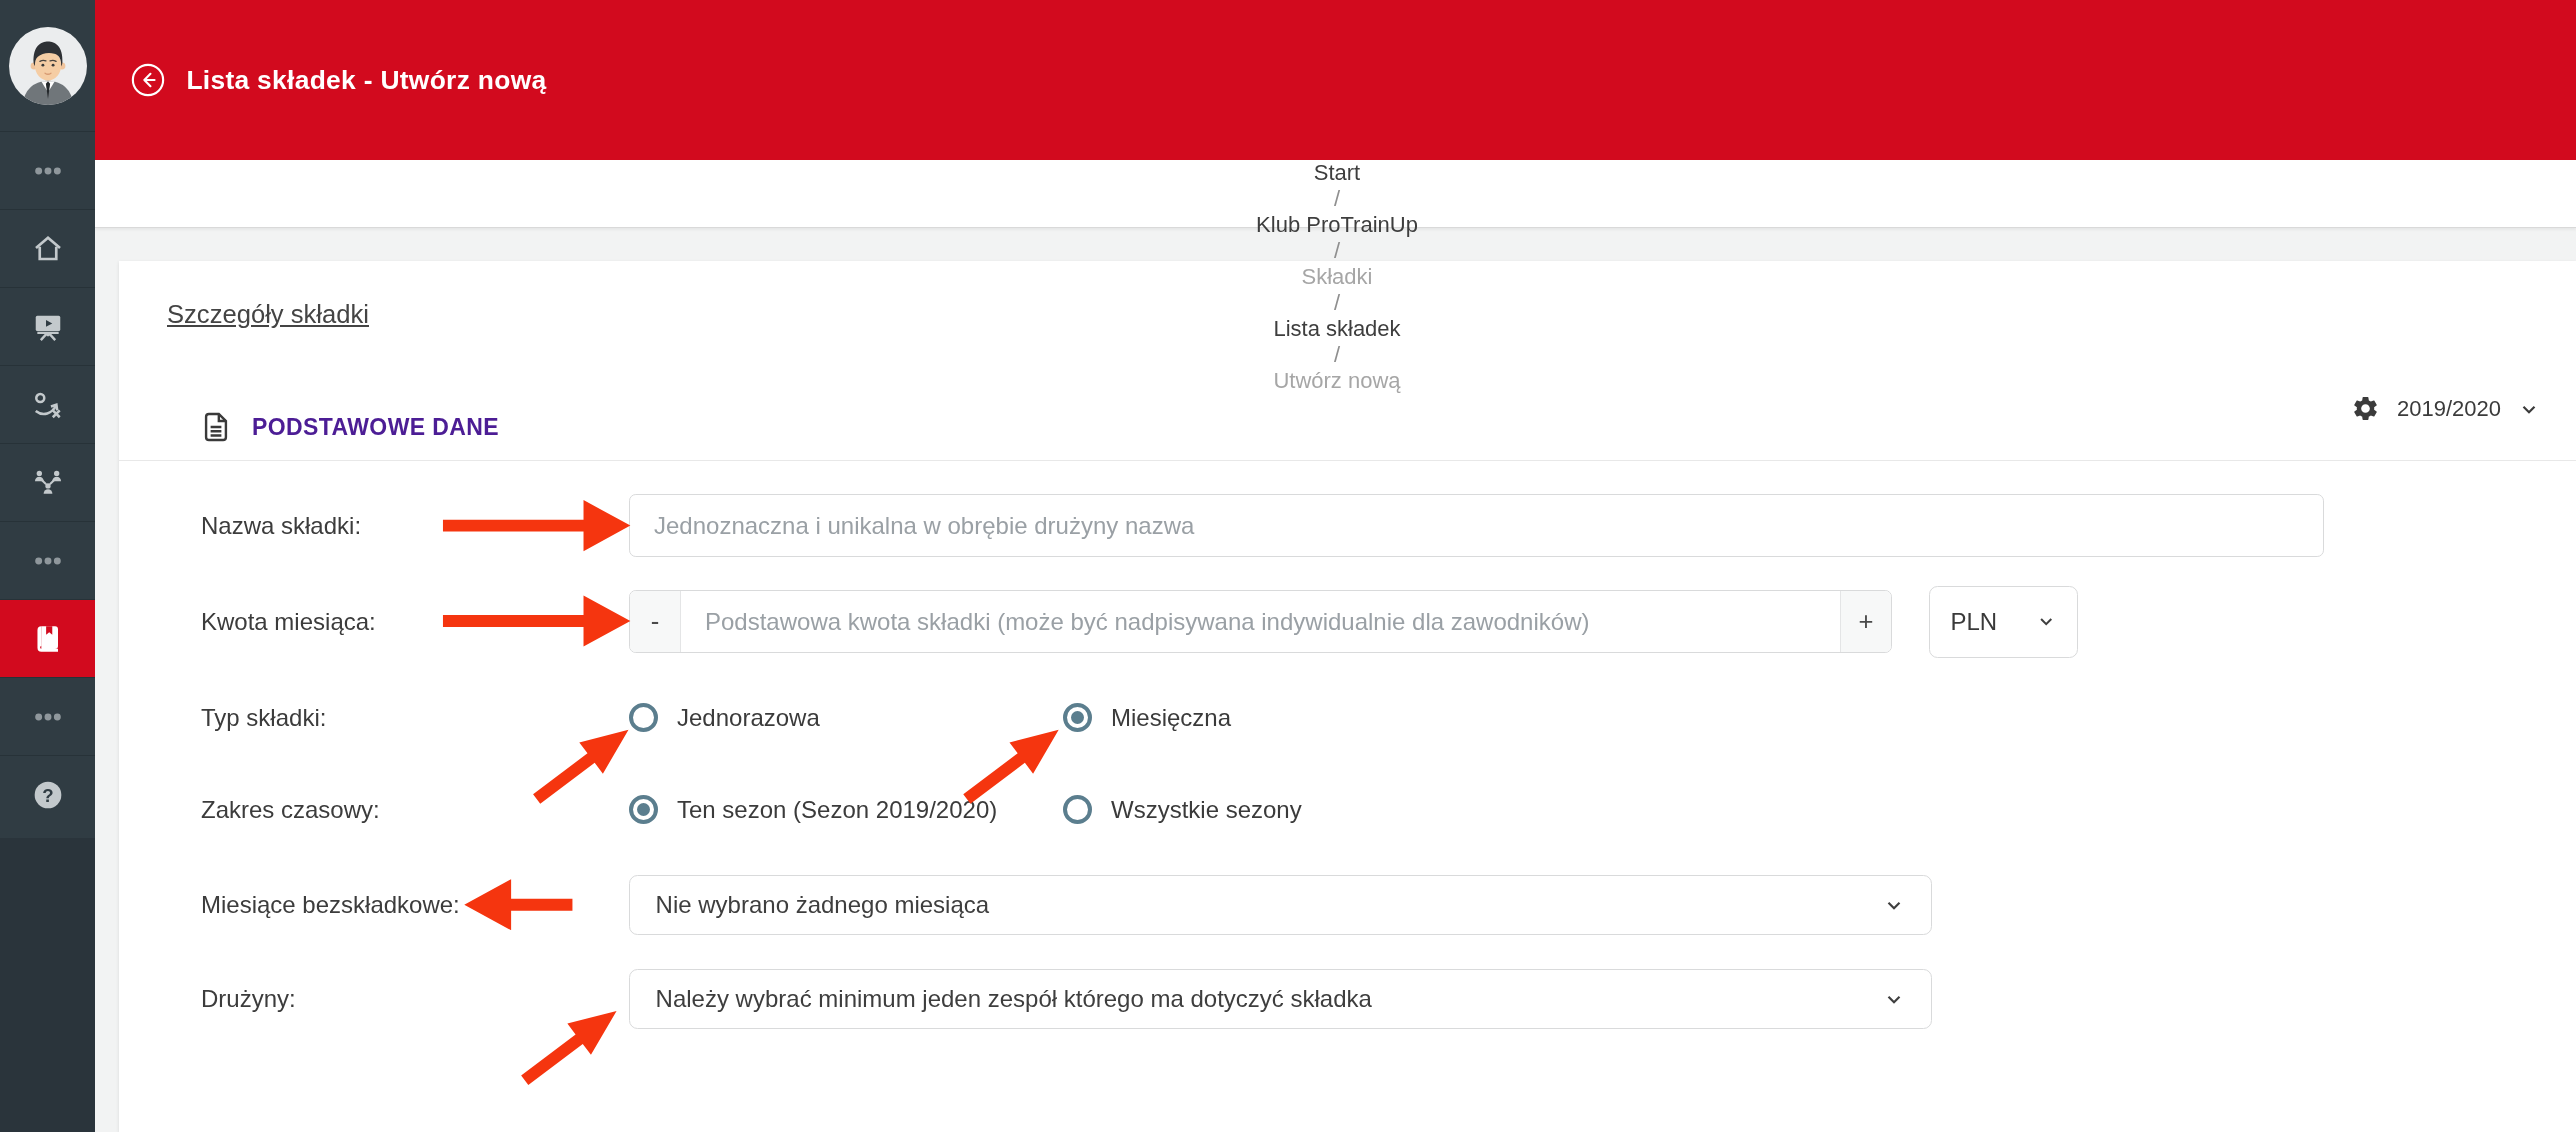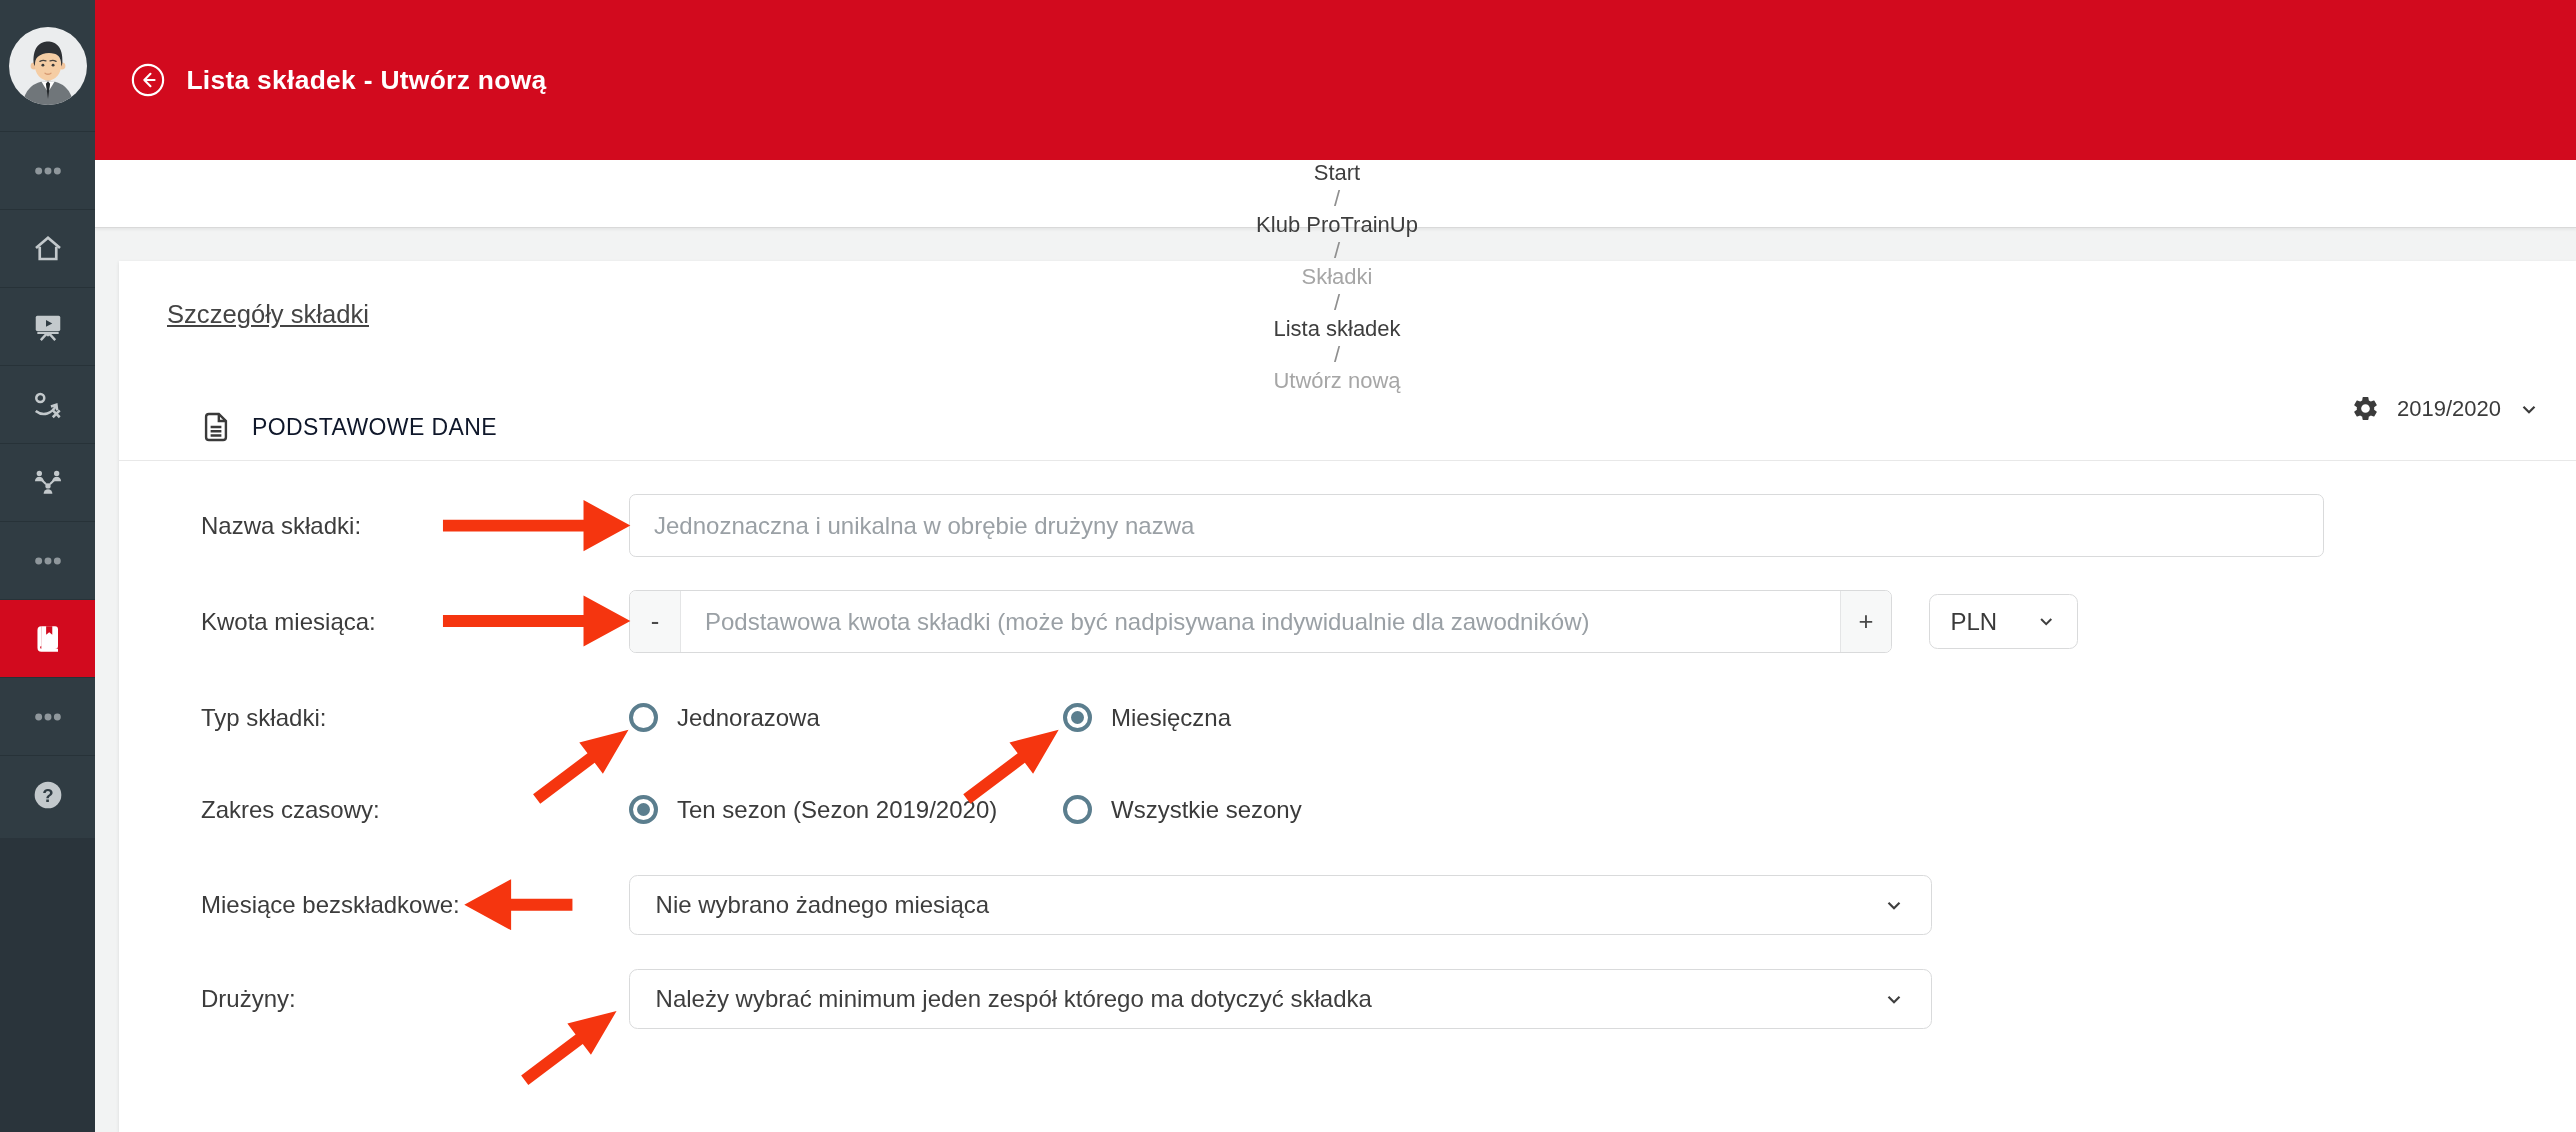--- a/index.html
+++ b/index.html
@@ -30,40 +30,40 @@
   .crumb-sep { color: #8f8f8f; padding: 0 15.3px; }
   .season-box { margin-left: auto; display: flex; align-items: center; gap: 17px; cursor: pointer; color: #3b3b3b; }
   .season-box .gear-ic { width: 29px; height: 29px; }
   .season-box .season-label { font-size: 22px; }
   .season-box .chev { width: 22px; height: 22px; }
   
   .card { position: absolute; left: 119px; top: 261px; right: 0; bottom: 0; background: #ffffff; box-shadow: 0 0.9px 3.4px rgba(0,0,0,0.10); z-index: 5; }
   .card-title { position: absolute; left: 48px; top: 39px; font-size: 25.6px; color: #444444; text-decoration: underline; }
   .section-head { position: absolute; left: 80px; top: 136px; height: 60px; display: flex; align-items: center; gap: 19px; }
   .section-head svg { width: 34px; height: 34px; color: #3a3a3a; }
-  .section-head .sec-label { font-size: 23px; font-weight: 400; letter-spacing: 0.4px; color: #0f172a; }
+  .section-head .sec-label { font-size: 23px; font-weight: 700; letter-spacing: 0.4px; color: #4c1d95; }
   .section-divider { position: absolute; left: 0; right: 0; top: 199px; border-top: 0.9px solid #e8e8e8; }
   
   .frow { position: absolute; left: 82px; right: 28px; display: flex; align-items: center; }
   .flabel { width: 428px; flex: 0 0 428px; font-size: 24px; color: #3c3c3c; }
   .row-name   { top: 233px; height: 63px; }
   .row-amount { top: 329px; height: 63px; }
   .row-type   { top: 431px; height: 51px; }
   .row-range  { top: 523px; height: 51px; }
   .row-months { top: 614px; height: 60px; }
   .row-teams  { top: 708px; height: 60px; }
   .text-input { width: 1695px; height: 63px; border: 1.7px solid #d9dadb; border-radius: 6.8px; padding: 0 24px; font-size: 24px; font-family: inherit; color: #3c3c3c; outline: none; background: #fff; }
   .text-input::placeholder { color: #9aa0a5; }
   .stepper { width: 1263px; height: 63px; display: flex; border: 1.7px solid #d9dadb; border-radius: 6.8px; overflow: hidden; background: #fff; }
   .step-btn { width: 51px; flex: 0 0 51px; background: #f7f8f8; border: none; font-size: 25.6px; color: #4a4a4a; cursor: pointer; font-family: inherit; }
   .step-minus { border-right: 1.7px solid #e4e5e6; }
   .step-plus  { border-left: 1.7px solid #e4e5e6; }
   .stepper input { flex: 1; border: none; outline: none; padding: 0 24px; font-size: 24px; font-family: inherit; color: #3c3c3c; }
   .stepper input::placeholder { color: #9aa0a5; }
-  .currency-select { margin-left: 37px; width: 149px; height: 55px; border: 1.7px solid #d9dadb; border-radius: 8.5px; display: flex; align-items: center; padding: 0 20.4px; font-size: 24px; color: #3a3a3a; cursor: pointer; background: #fff; }
+  .currency-select { margin-left: 37px; width: 149px; height: 72px; border: 1.7px solid #d9dadb; border-radius: 8.5px; display: flex; align-items: center; padding: 0 20.4px; font-size: 24px; color: #3a3a3a; cursor: pointer; background: #fff; }
   .currency-select .chev { margin-left: auto; width: 20.4px; height: 20.4px; color: #3f3f3f; }
   .radio-opt { display: flex; align-items: center; gap: 19px; }
   .radio-opt.first { width: 434px; flex: 0 0 434px; }
   .radio { width: 29px; height: 29px; flex: 0 0 29px; border: 4.3px solid #5b7e8e; border-radius: 50%; position: relative; cursor: pointer; background: #fff; }
   .radio .dot { display: none; position: absolute; left: 50%; top: 50%; width: 13.6px; height: 13.6px; margin: -6.8px 0 0 -6.8px; border-radius: 50%; background: #5b7e8e; }
   .radio[data-checked="true"] .dot { display: block; }
   .radio-label { font-size: 24px; color: #3b3b3b; }
   .dd-select { width: 1303px; height: 60px; border: 1.7px solid #d9dadb; border-radius: 8.5px; display: flex; align-items: center; padding: 0 25.6px; font-size: 24px; color: #3e3e3e; cursor: pointer; background: #fff; }
   .dd-select .chev { margin-left: auto; width: 22px; height: 22px; color: #3f3f3f; }
   

